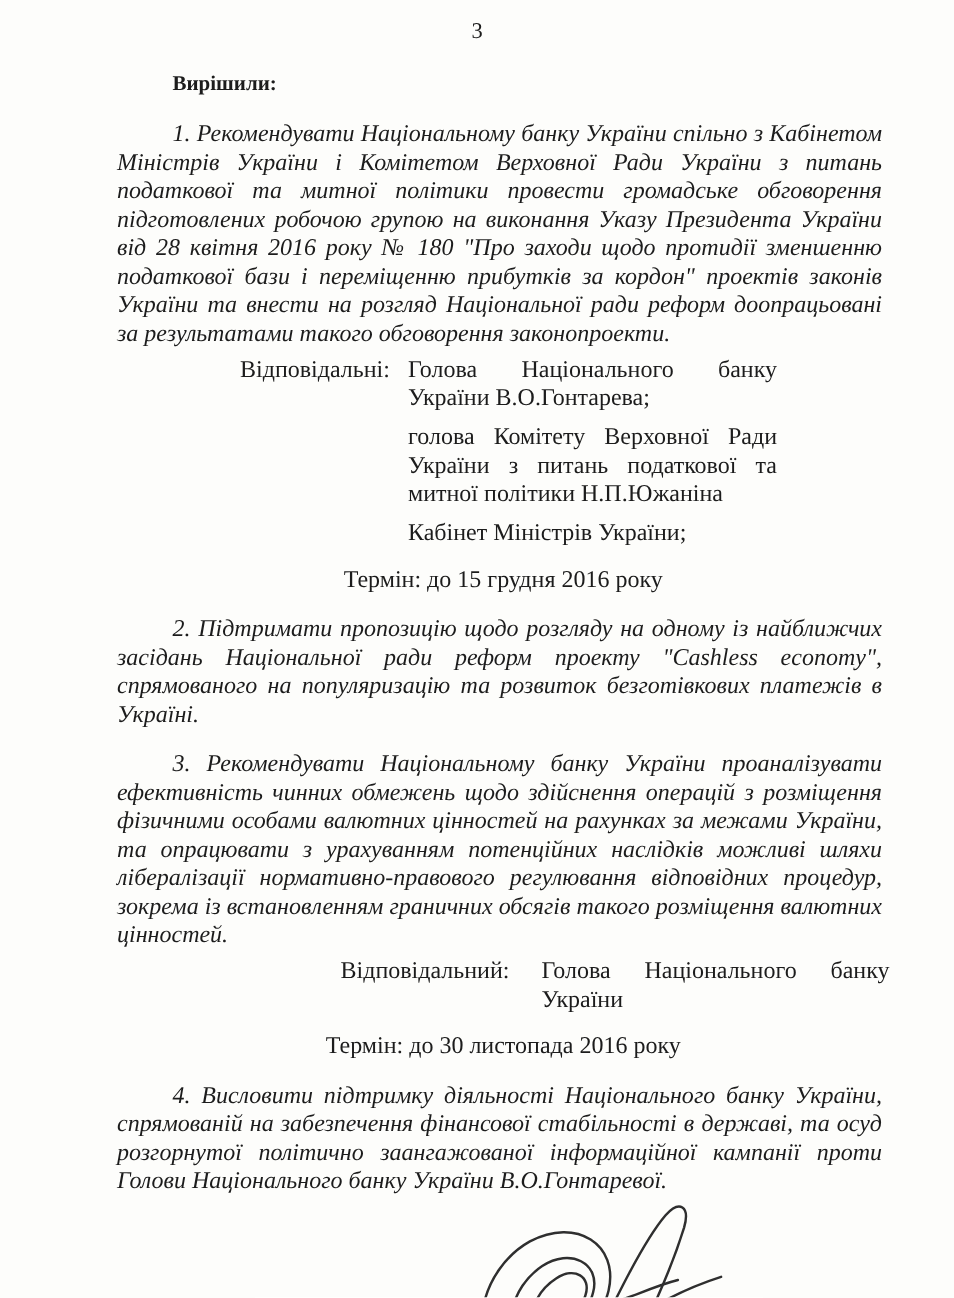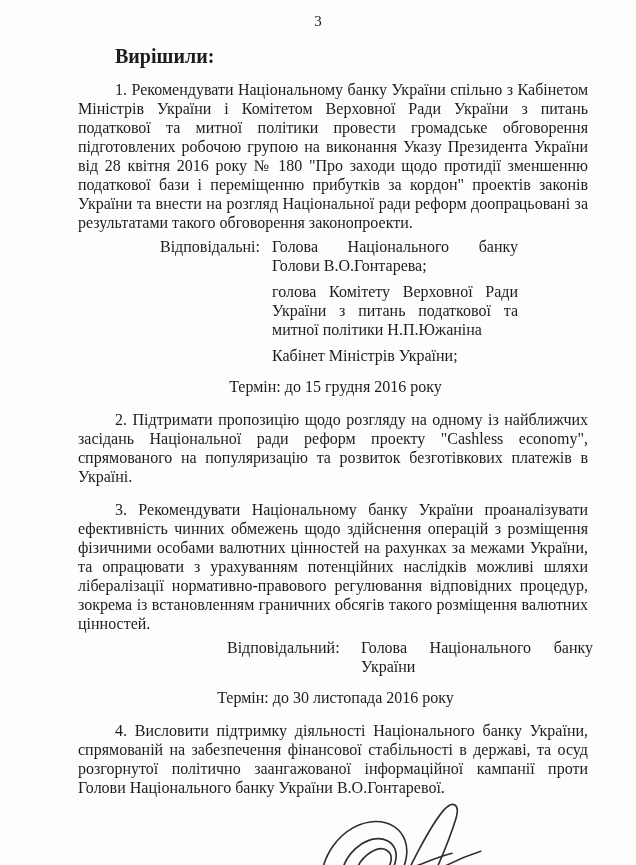--- a/index.html
+++ b/index.html
@@ -10,22 +10,22 @@
     color:#1c1c1c;
     font-family:"Liberation Serif", serif;
     font-size:16px;
     line-height:19px;
     box-sizing:border-box;
     padding-top:12px;
     overflow:hidden;
   }
   .pagenum { text-align:center; font-size:15px; }
   .content { margin-left:78px; margin-right:43px; }
-  .heading { font-weight:bold; margin:16px 0 0 37px; font-size:20px; }
-  .para { margin:14px 5px 0 0; text-align:justify; text-indent:37px; }
+  .heading { font-weight:bold; margin:16px 0 0 37px; font-size:14px; }
+  .para { margin:14px 5px 0 0; text-align:justify; text-indent:37px;font-style:italic; }
   .resp { display:flex; margin-top:5px; }
   .resp1 { margin-left:82px; }
   .resp1 .resp-label { width:112px; flex:none; }
   .resp-entries { width:246px; display:flex; flex-direction:column; gap:7px; }
   .resp-entry { text-align:justify; }
   .resp2 { margin-left:149px; }
   .resp2 .resp-label { width:120px; flex:none; }
   .resp2-col { width:246px;margin-left:14px; }
   .resp2-line1 { text-align:justify; text-align-last:justify; }
   .resp2-line2 { text-align:center; }
@@ -40,21 +40,21 @@
   <div class="pagenum">3</div>
 
   <div class="content">
     <div class="heading">Вирішили:</div>
 
     <p class="para">1. Рекомендувати Національному банку України спільно з Кабінетом Міністрів України і Комітетом Верховної Ради України з питань податкової та митної політики провести громадське обговорення підготовлених робочою групою на виконання Указу Президента України від 28 квітня 2016 року № 180 "Про заходи щодо протидії зменшенню податкової бази і переміщенню прибутків за кордон" проектів законів України та внести на розгляд Національної ради реформ доопрацьовані за результатами такого обговорення законопроекти.</p>
 
     <div class="resp resp1">
       <div class="resp-label">Відповідальні:</div>
       <div class="resp-entries">
-        <div class="resp-entry">Голова Національного банку Голови В.О.Гонтарева;</div>
+        <div class="resp-entry">Голова Національного банку України В.О.Гонтарева;</div>
         <div class="resp-entry">голова Комітету Верховної Ради України з питань податкової та митної політики Н.П.Южаніна</div>
         <div class="resp-entry">Кабінет Міністрів України;</div>
       </div>
     </div>
 
     <div class="term">Термін: до 15 грудня 2016 року</div>
 
     <p class="para">2. Підтримати пропозицію щодо розгляду на одному із найближчих засідань Національної ради реформ проекту "Cashless economy", спрямованого на популяризацію та розвиток безготівкових платежів в Україні.</p>
 
     <p class="para">3. Рекомендувати Національному банку України проаналізувати ефективність чинних обмежень щодо здійснення операцій з розміщення фізичними особами валютних цінностей на рахунках за межами України, та опрацювати з урахуванням потенційних наслідків можливі шляхи лібералізації нормативно-правового регулювання відповідних процедур, зокрема із встановленням граничних обсягів такого розміщення валютних цінностей.</p>

